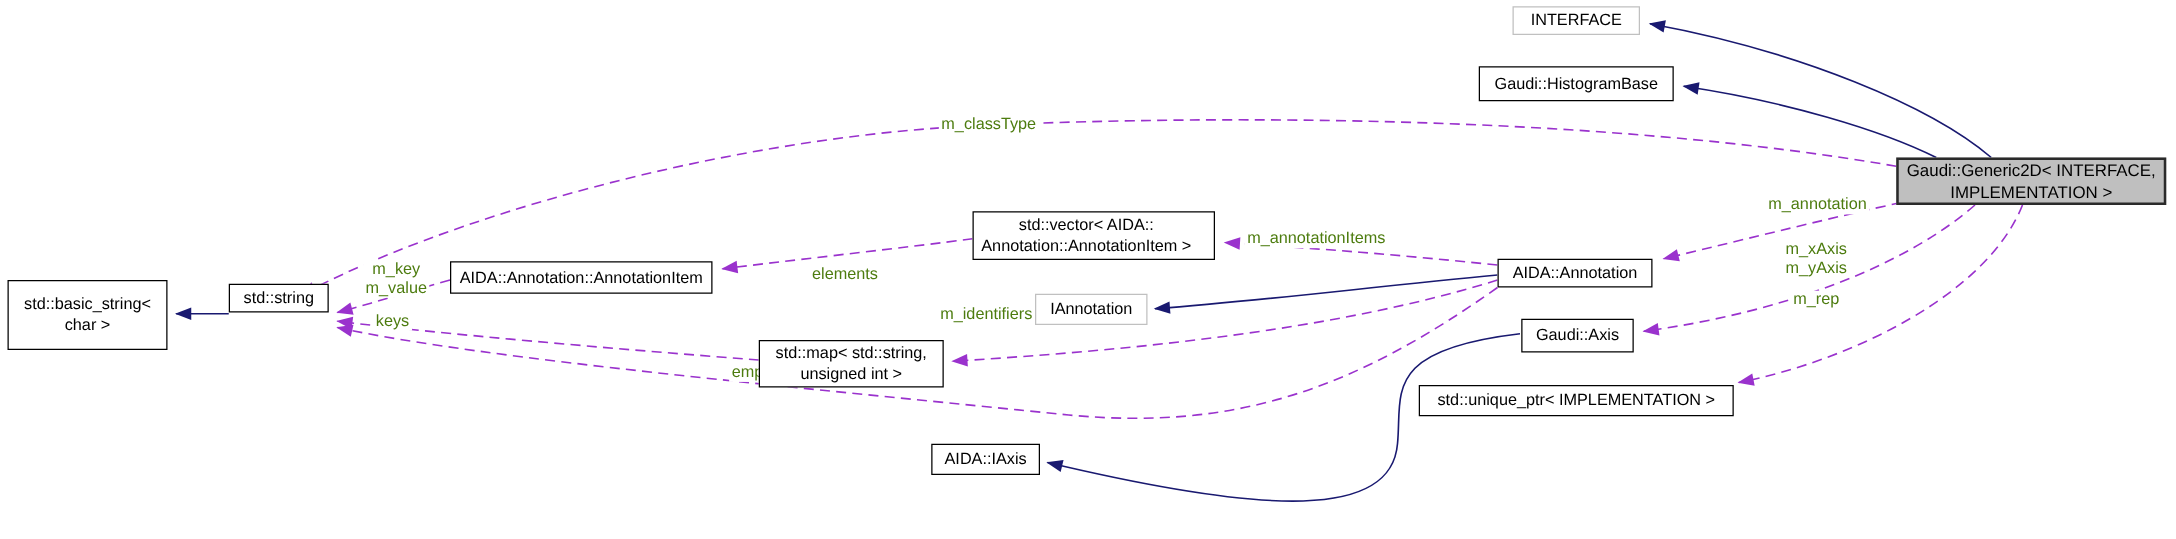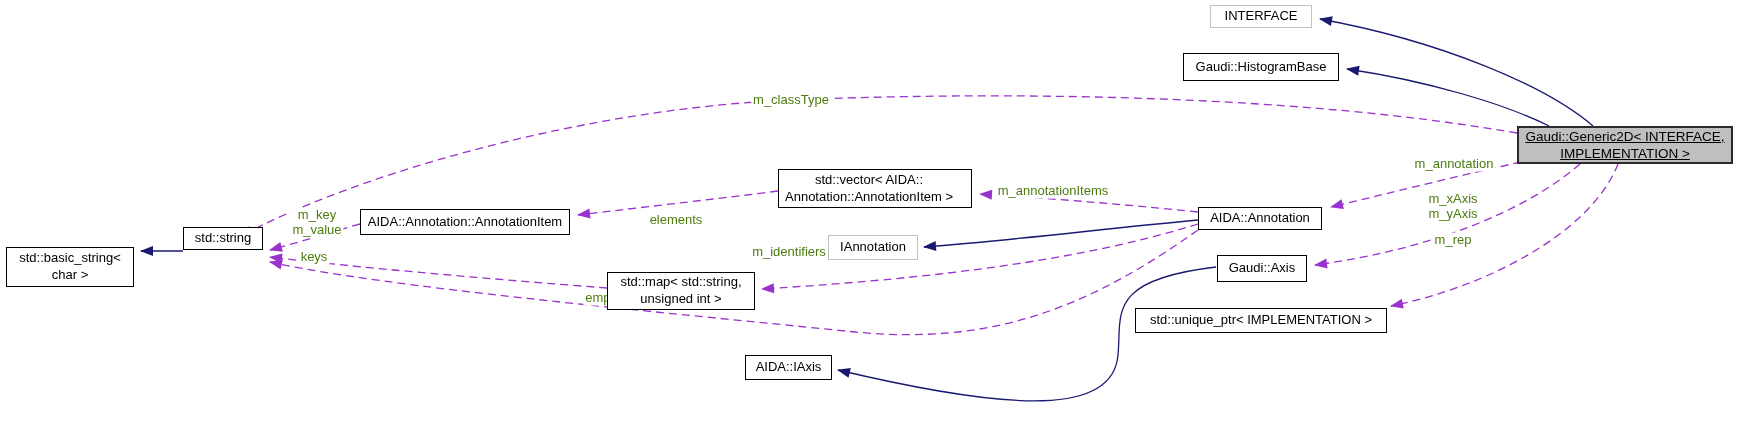--- a/index.html
+++ b/index.html
@@ -69,24 +69,24 @@
   <div class="elabel" style="left:620px;top:298px;">emptyString</div>
   <div class="elabel" style="left:1454px;top:164px;">m_annotation</div>
   <div class="elabel" style="left:1453px;top:207px;">m_xAxis
 m_yAxis</div>
   <div class="elabel" style="left:1453px;top:240px;">m_rep</div>
 
   <div class="node ext" style="left:1210px;top:5px;width:102px;height:23px;">INTERFACE</div>
 
   <div class="node" style="left:1183px;top:53px;width:156px;height:28px;">Gaudi::HistogramBase</div>
 
-  <div class="node main" style="left:1517px;top:126px;width:216px;height:38px;text-decoration:underline;">Gaudi::Generic2D&lt; INTERFACE,
+  <div class="node main" style="left:1517px;top:126px;width:216px;height:38px;">Gaudi::Generic2D&lt; INTERFACE,
 IMPLEMENTATION &gt;</div>
 
-  <div class="node" style="left:6px;top:247px;width:128px;height:40px;">std::basic_string&lt;
+  <div class="node" style="left:6px;top:224px;width:128px;height:56px;">std::basic_string&lt;
 char &gt;</div>
 
   <div class="node" style="left:183px;top:227px;width:80px;height:23px;">std::string</div>
 
   <div class="node" style="left:360px;top:209px;width:210px;height:26px;">AIDA::Annotation::AnnotationItem</div>
 
   <div class="node left" style="left:778px;top:169px;width:194px;height:39px;text-align:center;">std::vector&lt; AIDA::
 Annotation::AnnotationItem &gt;</div>
 
   <div class="node ext" style="left:828px;top:235px;width:90px;height:25px;">IAnnotation</div>

